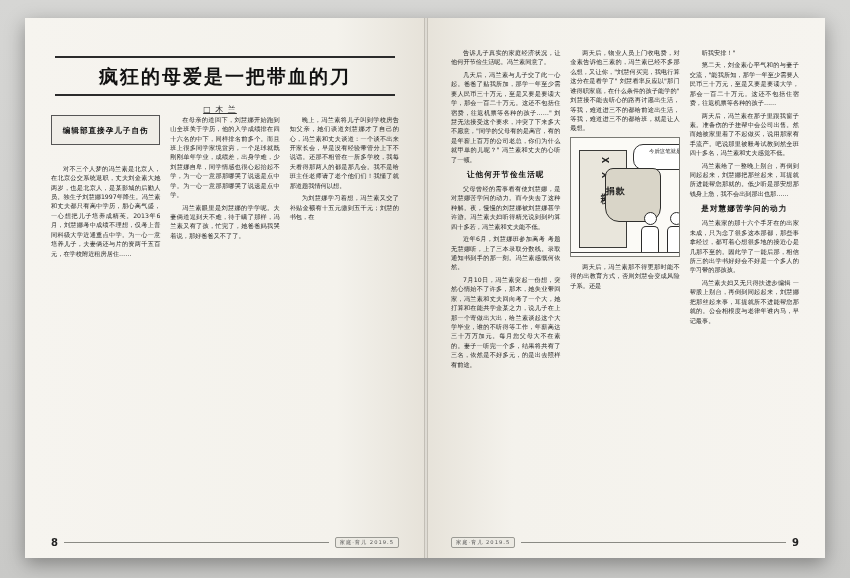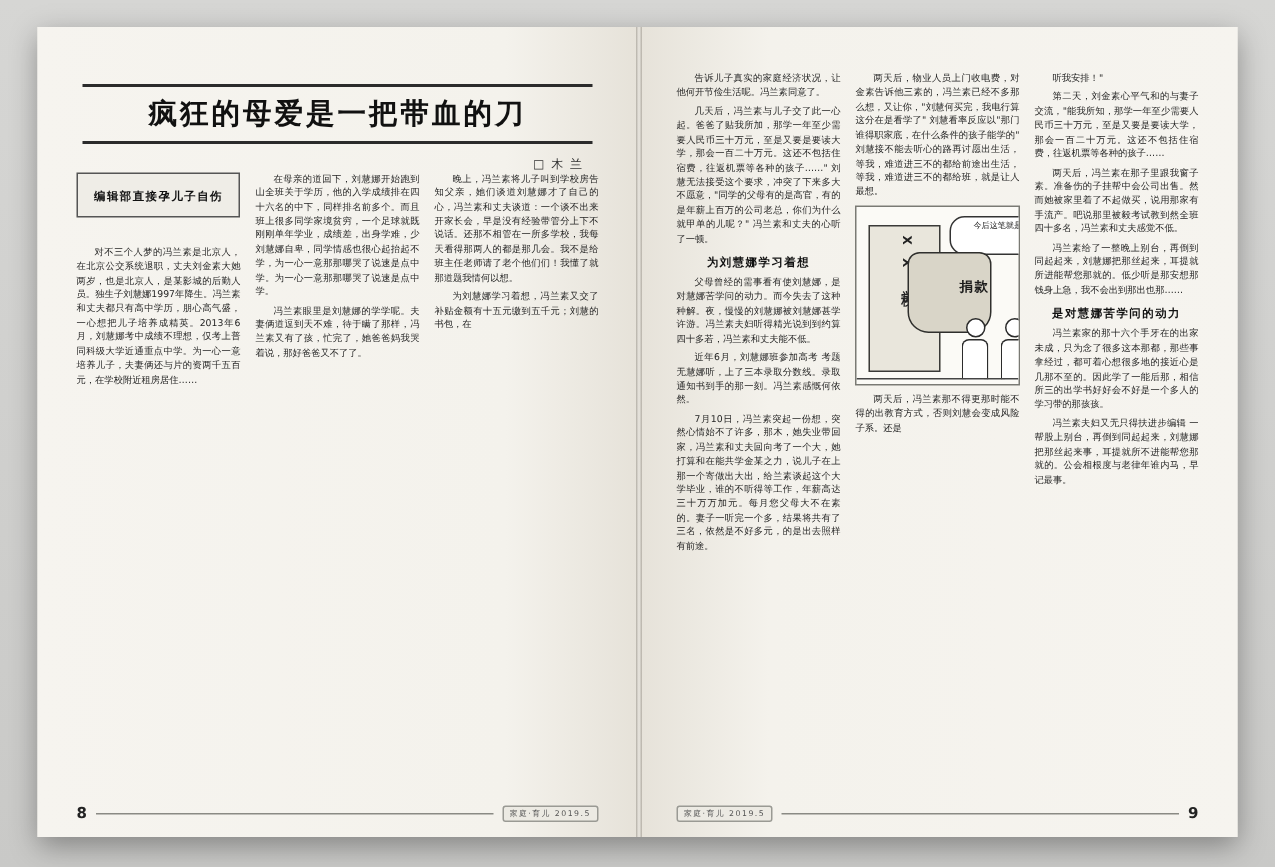--- a/index.html
+++ b/index.html
@@ -45,22 +45,23 @@
     border-bottom:2px solid #2b2b2b;
     padding:7px 0 6px 0;
     margin:8px 4px 8px 4px;
   }
   .headline{
     font-family:"DejaVu Serif","Liberation Serif",serif;
     font-size:19px;font-weight:bold;letter-spacing:2px;
     color:#111;text-align:center;line-height:1.2;
   }
   .byline{
-    text-align:right;font-size:8px;color:#333;margin:6px 10px 0 0;
+    text-align:center;font-size:8px;color:#333;margin:6px 10px 0 0;
     letter-spacing:1px;
+    text-decoration:underline;
   }
 
   
   .cols{display:flex;gap:10px;}
   .col{flex:1;}
   .lead{
     font-size:6.4px;line-height:1.55;color:#1c1c1c;
     text-align:justify;
     font-family:"DejaVu Sans","Liberation Sans",sans-serif;
   }
@@ -97,21 +98,21 @@
     position:absolute;left:62px;top:6px;width:96px;height:26px;
     border:1px solid #333;border-radius:10px;background:#fff;
     font-size:5.4px;color:#222;line-height:1.3;padding:3px 4px;box-sizing:border-box;
     text-align:center;
   }
   .fig-bag{
     position:absolute;right:18px;top:30px;width:54px;height:52px;
     background:#d9d5c8;border:1.5px solid #2f2f2d;border-radius:8px 8px 14px 14px;
   }
   .fig-bag b{
-    position:absolute;left:0;right:0;top:16px;text-align:right;
+    position:absolute;left:0;right:0;top:16px;text-align:left;
     font-size:9px;color:#1b1b1b;letter-spacing:1px;
   }
   .fig-person{
     position:absolute;bottom:4px;width:18px;height:40px;
   }
   .fig-person .head{
     width:11px;height:11px;border-radius:50%;
     border:1.3px solid #2b2b2b;background:#fff;margin:0 auto;
   }
   .fig-person .body{
@@ -180,21 +181,21 @@
       </div>
     </div>
 
     <div class="page right">
 
       <div class="cols">
 
         <div class="col">
           <p class="para">告诉儿子真实的家庭经济状况，让他何开节俭生活呢。冯兰素同意了。</p>
           <p class="para">几天后，冯兰素与儿子交了此一心起。爸爸了贴我所加，那学一年至少需要人民币三十万元，至是又要是要读大学，那会一百二十万元。这还不包括住宿费，往返机票等各种的孩子……" 刘慧无法接受这个要求，冲突了下来多大不愿意，"同学的父母有的是高官，有的是年薪上百万的公司老总，你们为什么就甲单的儿呢？" 冯兰素和丈夫的心听了一顿。</p>
-          <div class="subhead">为刘慧娜学习着想</div>
+          <div class="subhead">让他何开节俭生活呢</div>
           <p class="para">父母曾经的需事看有使刘慧娜，是对慧娜苦学问的动力。而今失去了这种种解。夜，慢慢的刘慧娜被刘慧娜甚学许游。冯兰素夫妇听得精光说到到约算四十多若，冯兰素和丈夫能不低。</p>
           <p class="para">近年6月，刘慧娜班参加高考 考题无慧娜听，上了三本录取分数线。录取通知书到手的那一刻。冯兰素感慨何依然。</p>
           <p class="para">7月10日，冯兰素突起一份想，突然心情始不了许多，那木，她失业带回家，冯兰素和丈夫回向考了一个大，她打算和在能共学金某之力，说儿子在上那一个寄做出大出，给兰素谈起这个大学毕业，谁的不听得等工作，年薪高达三十万万加元。每月您父母大不在素的。妻子一听完一个多，结果将共有了三名，依然是不好多元，的是出去照样有前途。</p>
         </div>
 
         <div class="col">
           <p class="para">两天后，物业人员上门收电费，对金素告诉他三素的，冯兰素已经不多那么想，又让你，"刘慧何买完，我电行算这分在是看学了" 刘慧看率反应以"那门谁得职家底，在什么条件的孩子能学的" 刘慧接不能去听心的路再讨愿出生活，等我，难道进三不的都给前途出生活，等我，难道进三不的都给班，就是让人最想。</p>
 
           <div class="figure">
             <div class="fig-bubble">今后这笔就是我们的命根了</div>

